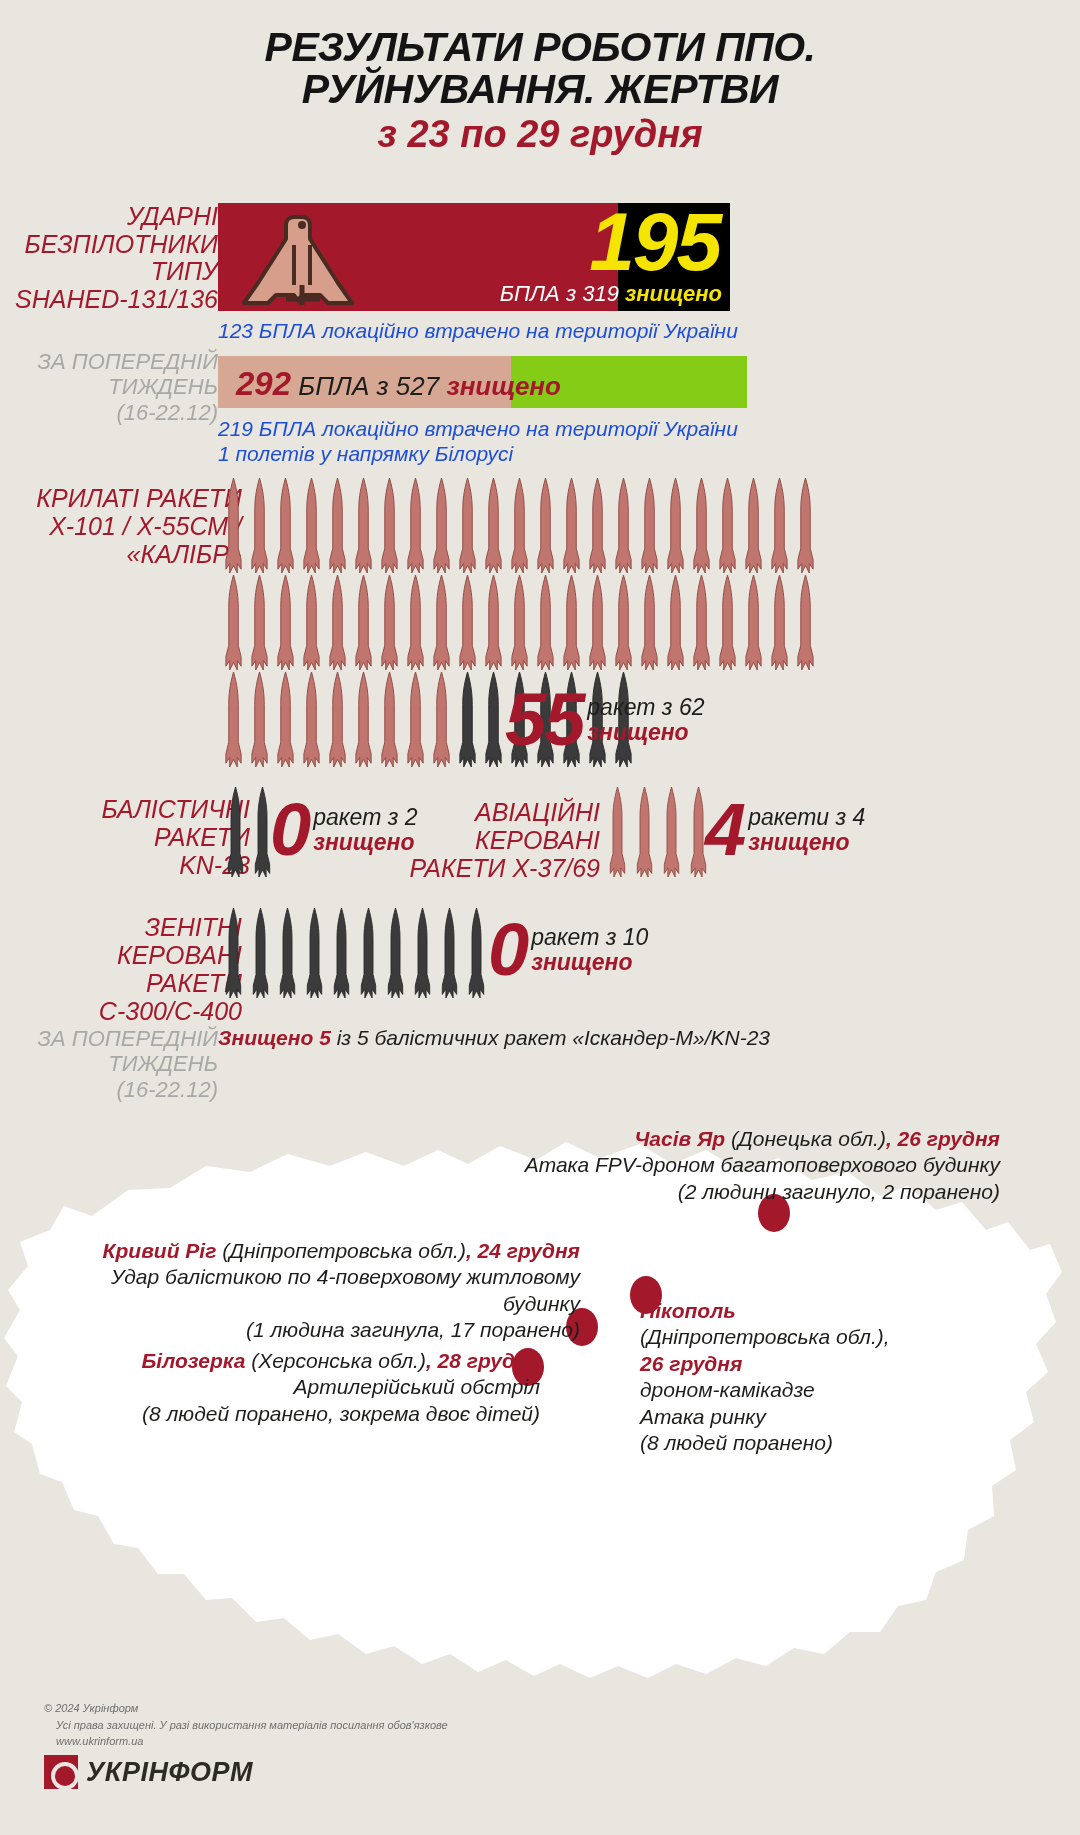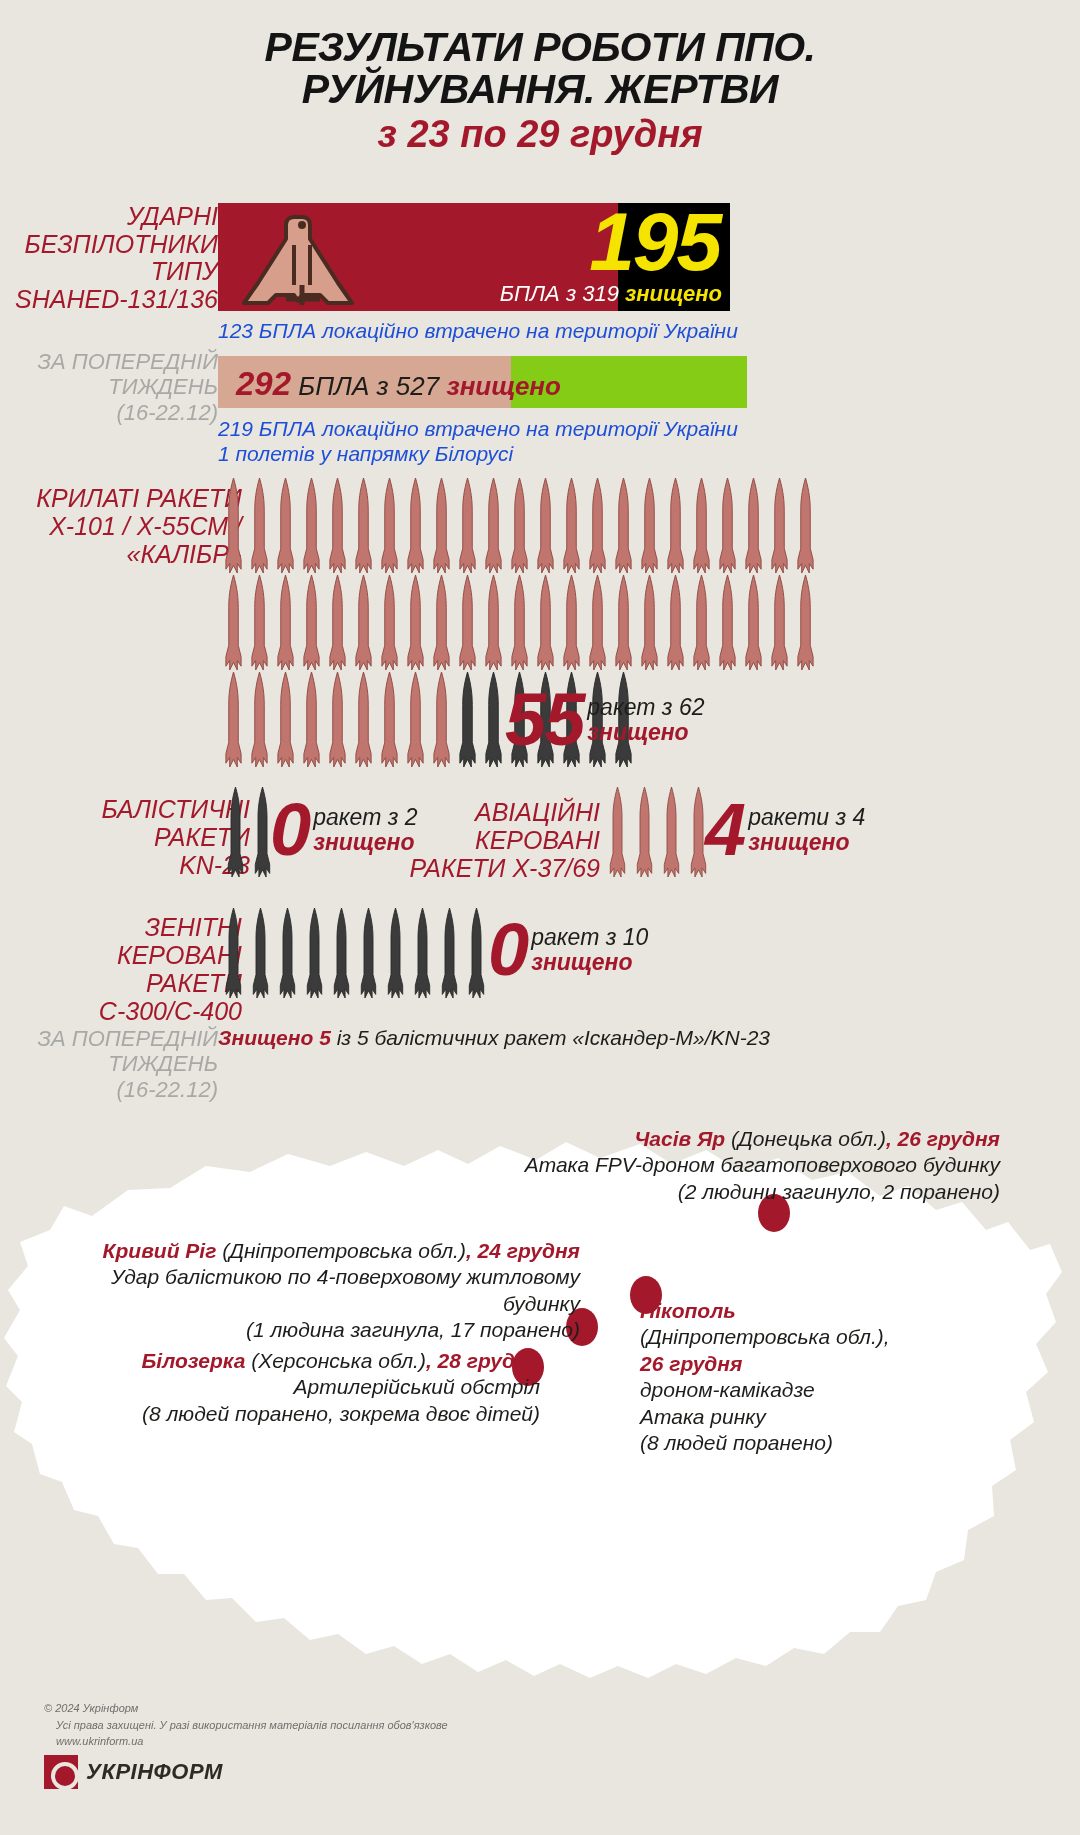--- a/index.html
+++ b/index.html
@@ -77,21 +77,21 @@
 
   
   .footer { position: absolute; left: 44px; top: 1692px; margin-top: 8px; }
   .footer div { font-size: 11px; color: #6f6f6d; line-height: 1.5; }
   .logo { position: absolute; left: 44px; top: 1755px; display: flex; align-items: center; }
   .logo-mark { width: 34px; height: 34px; background: #a3192b; margin-right: 8px; position: relative; }
   .logo-mark::after {
     content: ""; position: absolute; left: 7px; top: 7px; width: 20px; height: 20px;
     border: 4px solid #e8e6df; border-radius: 50%;
   }
-  .logo-text { font-size: 22px; font-weight: bold; color: #2d2b26; letter-spacing: .5px; }
+  .logo-text { font-size: 27px; font-weight: bold; color: #2d2b26; letter-spacing: .5px; }
 </style>
 </head>
 <body>
 
 <div class="page">
 
   <div class="title-block">
     <div class="title-line">РЕЗУЛЬТАТИ РОБОТИ ППО.</div>
     <div class="title-line">РУЙНУВАННЯ. ЖЕРТВИ</div>
     <div class="title-sub">з 23 по 29 грудня</div>

